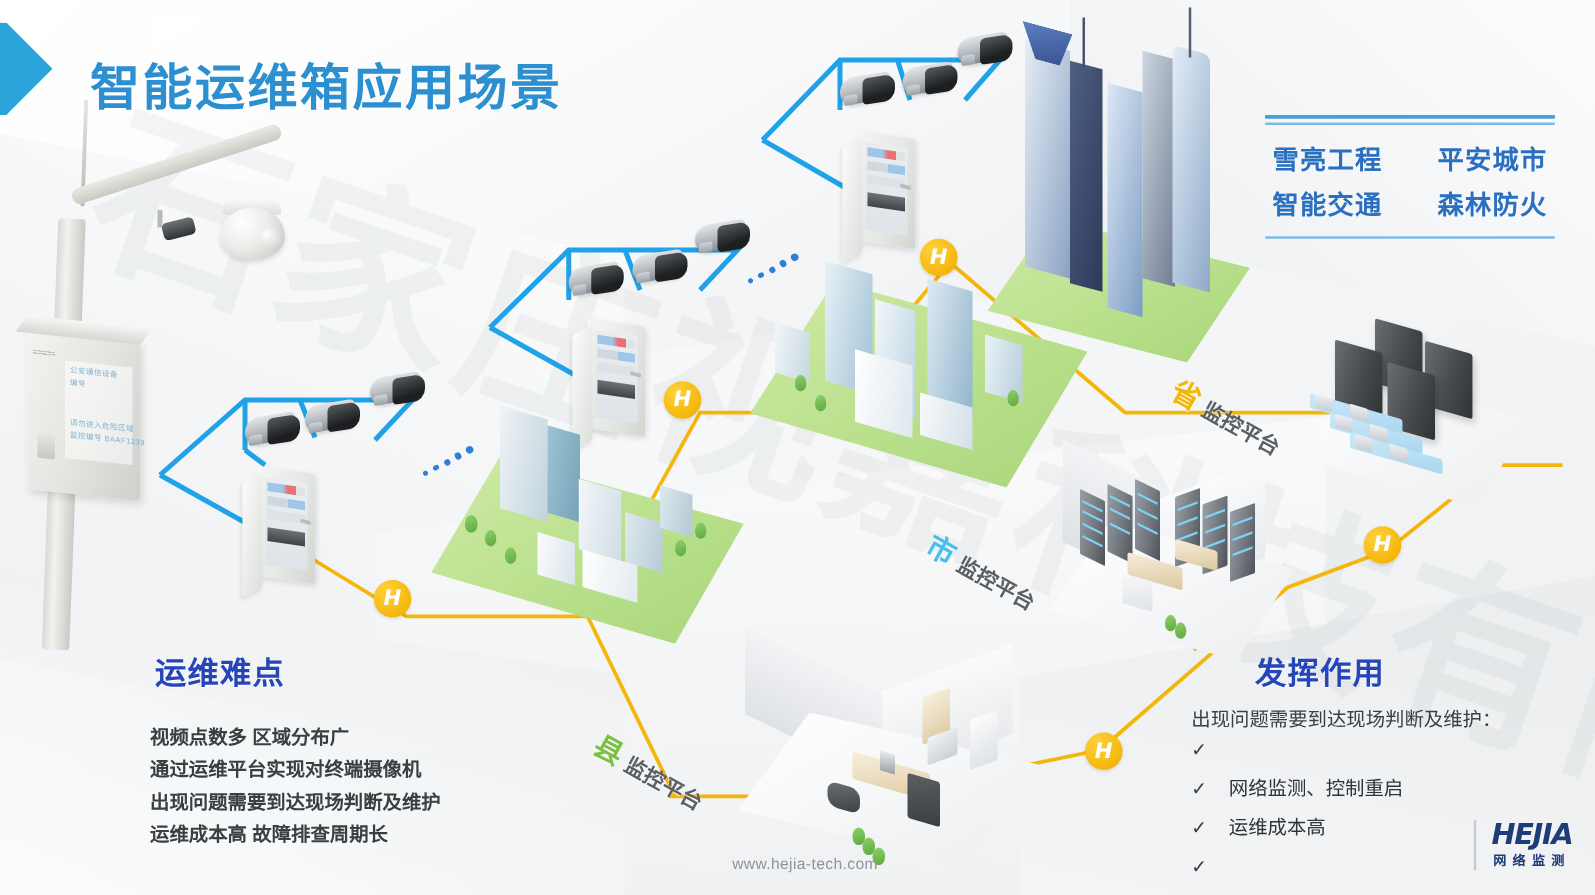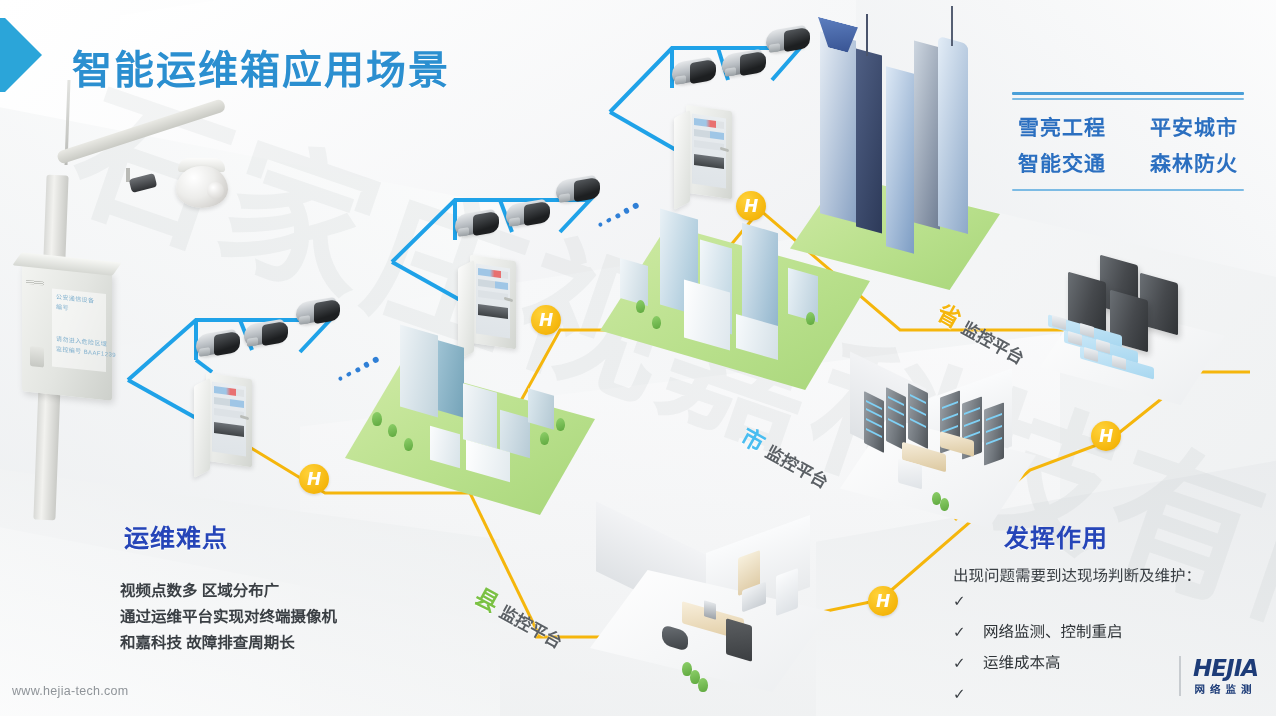--- a/index.html
+++ b/index.html
@@ -130,21 +130,21 @@
     list-style:none;display:flex;align-items:center;gap:18px;
     font-size:15.5px;color:#2f3438;line-height:31px;white-space:nowrap;
   }
   .check-list .tick{color:#3a3f44;font-size:15px;width:12px;}
   .lead{
     position:absolute;font-size:15.5px;color:#3a3f44;white-space:nowrap;
   }
 
   
   .footer-url{
-    position:absolute;left:0;right:0;bottom:18px;text-align:left;
+    position:absolute;left:0;right:0;bottom:18px;text-align:center;
     font-size:12.5px;color:#8f9499;letter-spacing:.3px;margin-left:12px;
   }
   .logo{
     position:absolute;right:18px;bottom:20px;
     display:flex;align-items:center;gap:12px;
   }
   .logo .bar{width:2px;height:40px;background:#c8ccd0;}
   .logo .mark{display:flex;flex-direction:column;align-items:center;line-height:1;}
   .logo .mark .en{
     font-size:23px;font-weight:700;font-style:italic;color:#1d3c78;letter-spacing:-1px;
@@ -556,21 +556,22 @@
         <span>森林防火</span>
       </div>
     </div>
     <div class="rule thin"></div>
   </div>
 
   <div class="blk-title" style="left:124px;top:518px;">运维难点</div>
   <ul class="blk-lines" style="left:104px;top:562px;margin:16px;padding:0;font-weight:bold;">
     <li>视频点数多  区域分布广</li>
     <li>通过运维平台实现对终端摄像机</li>
-    <li>和嘉科技  故障排查周期长</li>
+    <li>出现问题需要到达现场判断及维护</li>
+    <li>运维成本高  故障排查周期长</li>
   </ul>
 
   <div class="blk-title" style="left:1004px;top:518px;text-align:center;">发挥作用</div>
   <div class="lead" style="left:953px;top:563px;">出现问题需要到达现场判断及维护：</div>
   <ul class="check-list" style="left:953px;top:585px;margin:0;padding:0;">
     <li>
       <span class="tick">✓</span>
     </li>
     <li>
       <span class="tick">✓</span>

